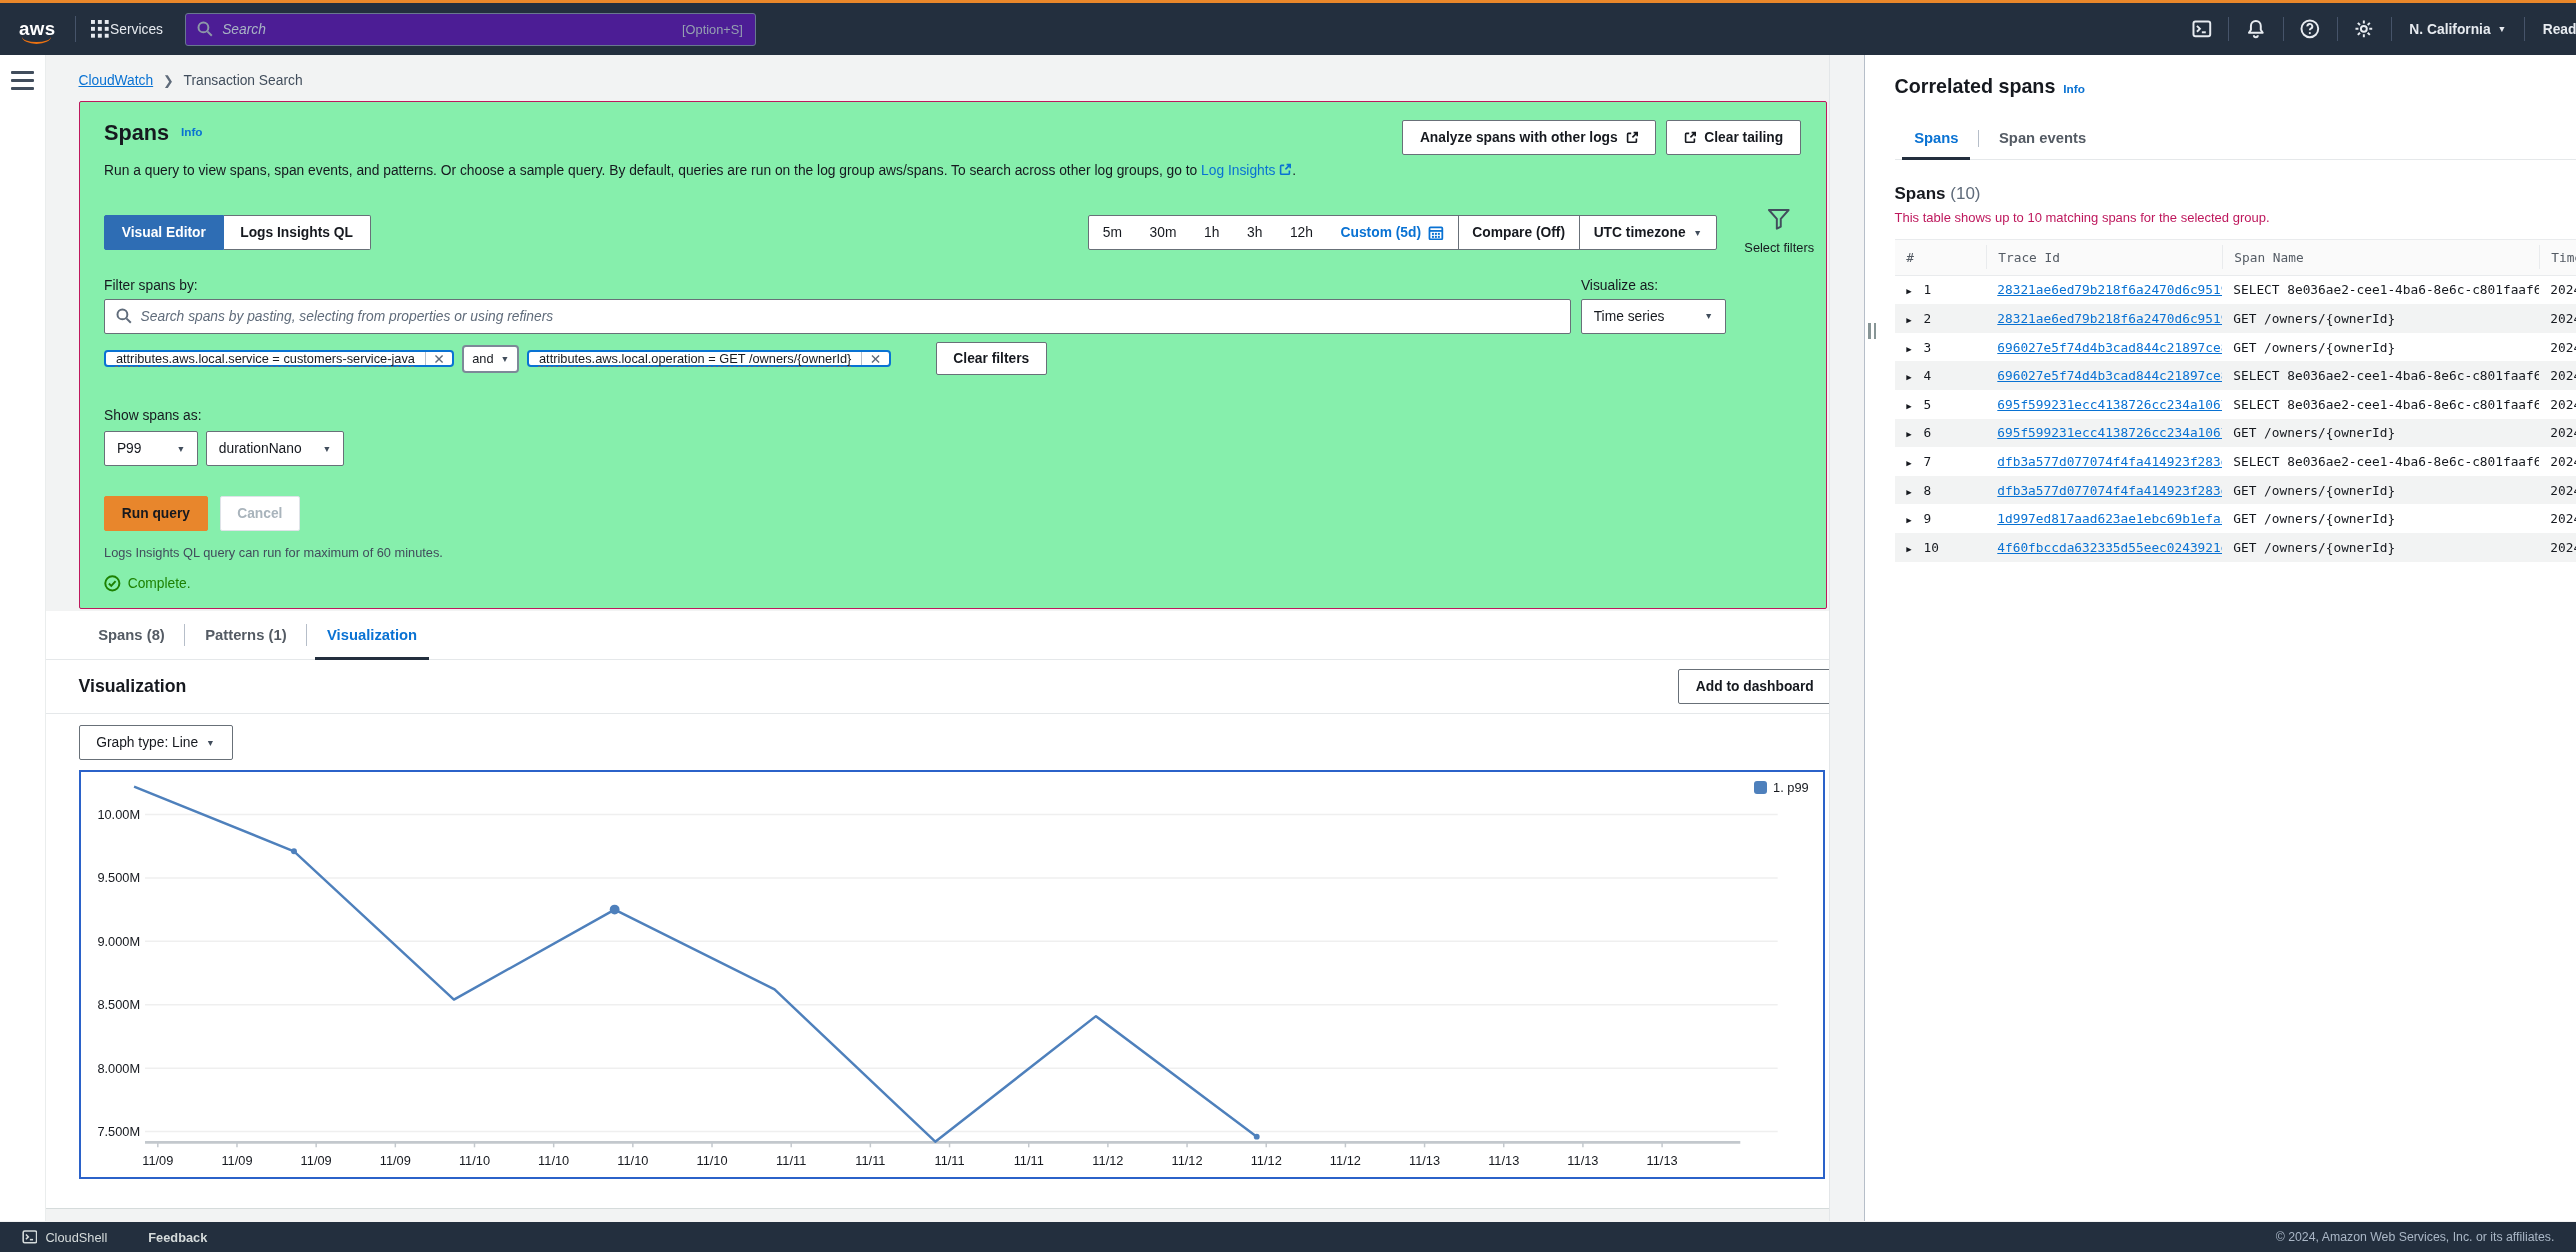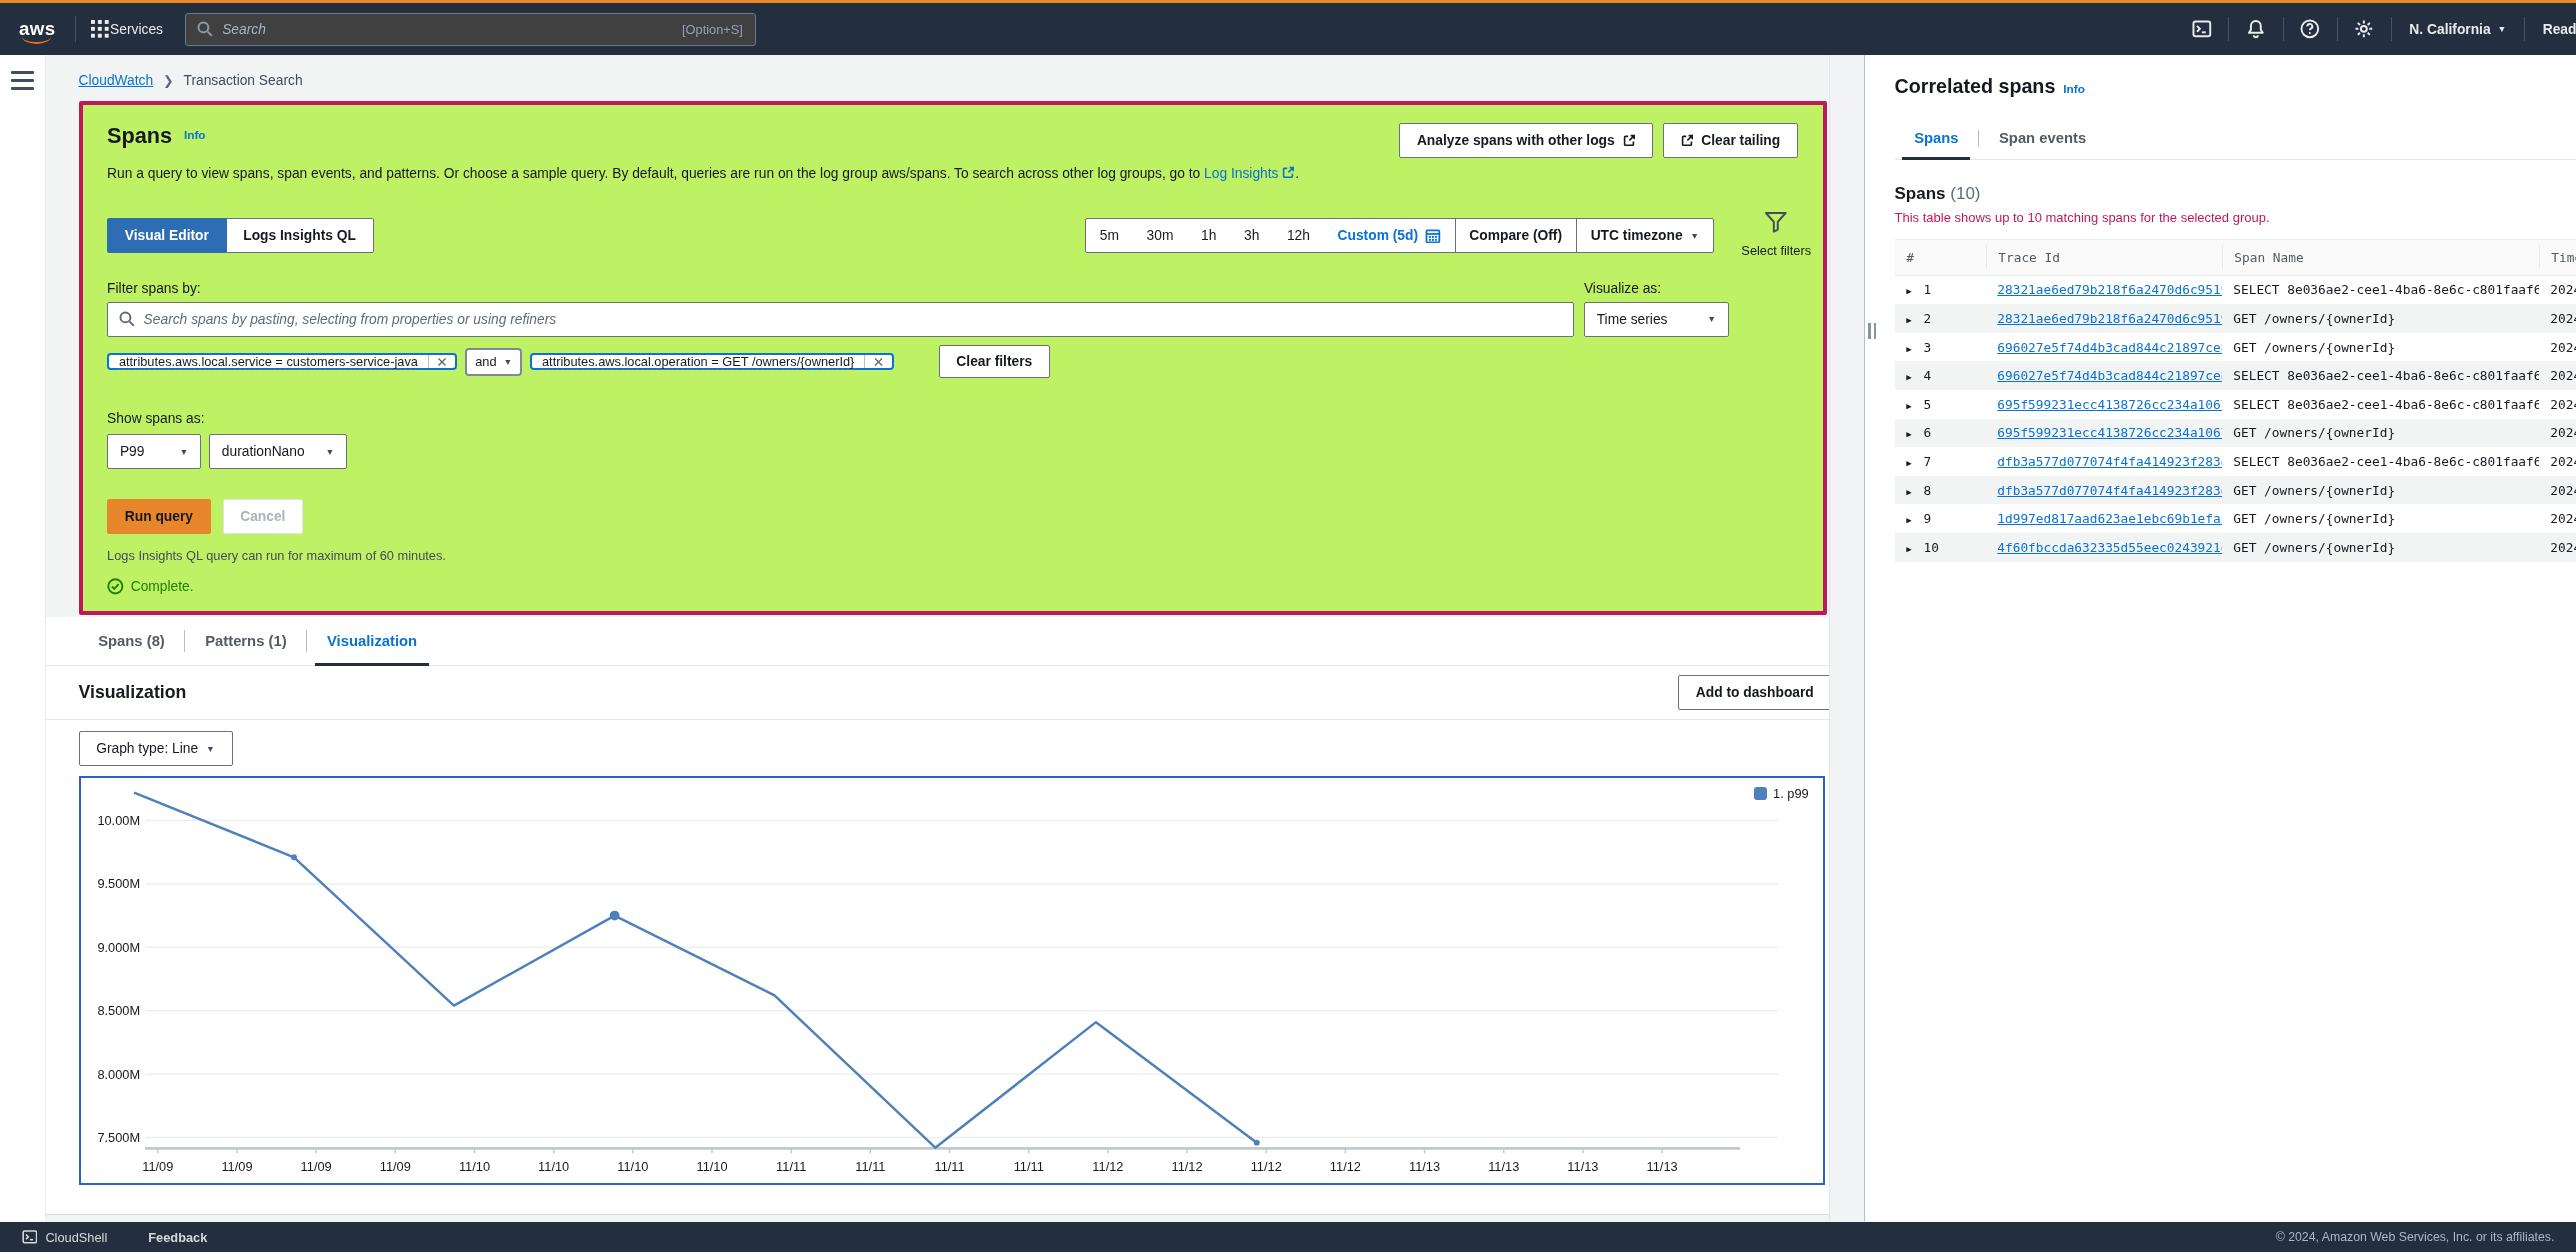--- a/index.html
+++ b/index.html
@@ -10,21 +10,21 @@
   
   .topbar { position:absolute; top:0; left:0; width:2576px; height:55px; background:#232f3e;
             border-top:3px solid #e9872a; display:flex; align-items:center; color:#e7ebf0; z-index:5; }
   .aws-logo { margin-left:15.8px; position:relative; width:43px; text-align:center; cursor:pointer; }
   .aws-logo .txt { font-weight:bold; font-size:18.7px; color:#fff; letter-spacing:0.5px; }
   .aws-logo .smile { position:absolute; left:5.9px; bottom:-3.9px; width:29.5px; height:8.9px;
                      border-bottom:2.5px solid #ec7211; border-radius:0 0 60% 60%/0 0 100% 100%; }
   .tb-div { width:1px; height:25.6px; background:#46546a; margin:0 15.8px; }
   .tb-item { display:flex; align-items:center; gap:1px; font-size:13.8px; cursor:pointer; white-space:nowrap; }
   .tb-search { margin-left:21.7px; width:571px; height:33px; border:1px solid #68788f; border-radius:3px;
-               background:#404040; display:flex; align-items:center; padding:0 11.8px; gap:8.9px; }
+               background:#4c1d95; display:flex; align-items:center; padding:0 11.8px; gap:8.9px; }
   .tb-search .ph { color:#a8b4c4; font-style:italic; font-size:13.8px; flex:1; }
   .tb-search .shortcut { color:#95a0b1; font-size:12.8px; }
   .tb-right { margin-left:auto; display:flex; align-items:center; height:100%; }
   .tb-icon-btn { padding:0 16.7px; height:100%; display:flex; align-items:center; cursor:pointer; }
   .tb-sep { width:1px; height:23.6px; background:#46546a; }
   .tb-region { padding:0 17.7px; font-weight:bold; font-size:13.8px; display:flex; gap:6.9px; align-items:center; }
   .tb-readonly { padding:0 0 0 17.7px; font-weight:bold; width:51px; overflow:hidden; white-space:nowrap; }
   .caret-down { font-size:8.9px; color:#e7ebf0; }
 
   
@@ -37,22 +37,22 @@
   .footer { position:absolute; left:0; bottom:0; width:2576px; height:31.5px; background:#232f3e; color:#d5dbdb;
             display:flex; align-items:center; font-size:12.8px; padding:0 21.7px; z-index:6; }
 
   
   .breadcrumb { padding:17.7px 0 0 32.5px; font-size:13.8px; display:flex; gap:9.8px; align-items:center; }
   .breadcrumb a { color:#0972d3; text-decoration:underline; cursor:pointer; }
   .bc-sep { color:#5f6b7a; font-size:12.8px; }
   .bc-current { color:#414d5c; }
 
   
-  .card { position:relative; margin:13.8px 0 0 32.5px; width:1748px; background:#bef264;
-          border:4px solid #be185d; border-radius:2px; padding:17.7px 24.6px 15.8px; min-height:481px; }
+  .card { position:relative; margin:13.8px 0 0 32.5px; width:1748px; background:#86efac;
+          border:1px solid #be185d; border-radius:2px; padding:17.7px 24.6px 15.8px; min-height:481px; }
   .card-head { display:flex; align-items:flex-start; justify-content:space-between; }
   .card-title { font-size:21.7px; font-weight:bold; }
   .info-link { color:#0972d3; font-size:11.8px; font-weight:bold; margin-left:7.9px; cursor:pointer; vertical-align:3.9px; }
   .head-btns { display:flex; gap:9.8px; }
   .btn { display:inline-flex; align-items:center; gap:7.9px; height:35px; padding:0 16.7px; background:#fff;
          border:1px solid #687078; border-radius:2px; font-weight:bold; font-size:13.8px; color:#16191f; cursor:pointer; white-space:nowrap; }
   .btn.disabled { color:#a9b4bc; border-color:#dfe3e8; cursor:default; }
   .btn.primary { background:#e8862c; border-color:#e8862c; color:#16191f; }
   .desc { margin-top:7.9px; font-size:13.8px; color:#16191f; }
   .desc a { color:#0972d3; text-decoration:none; cursor:pointer; }

